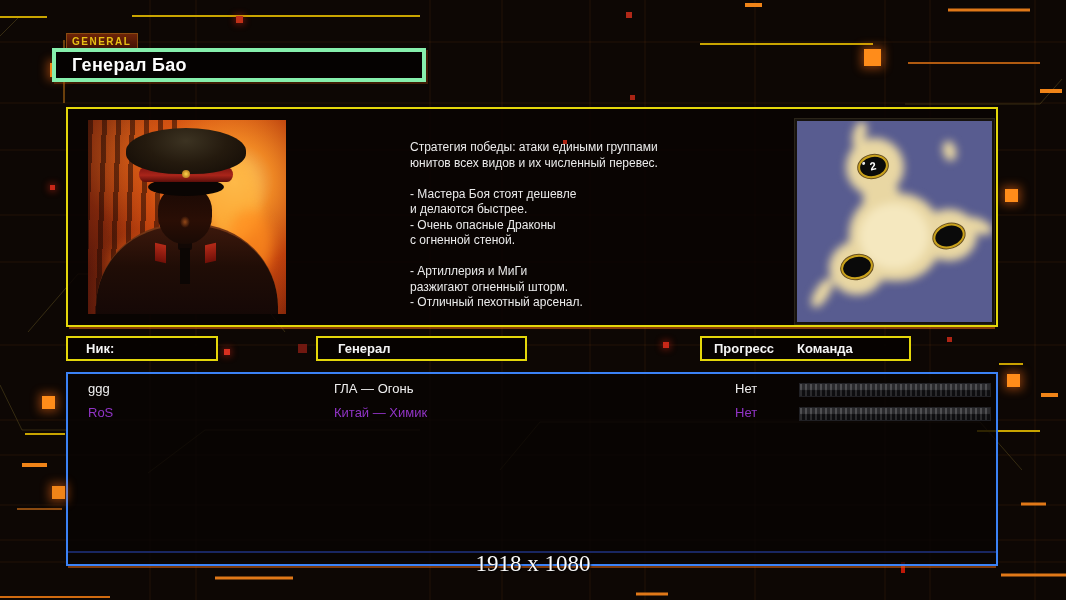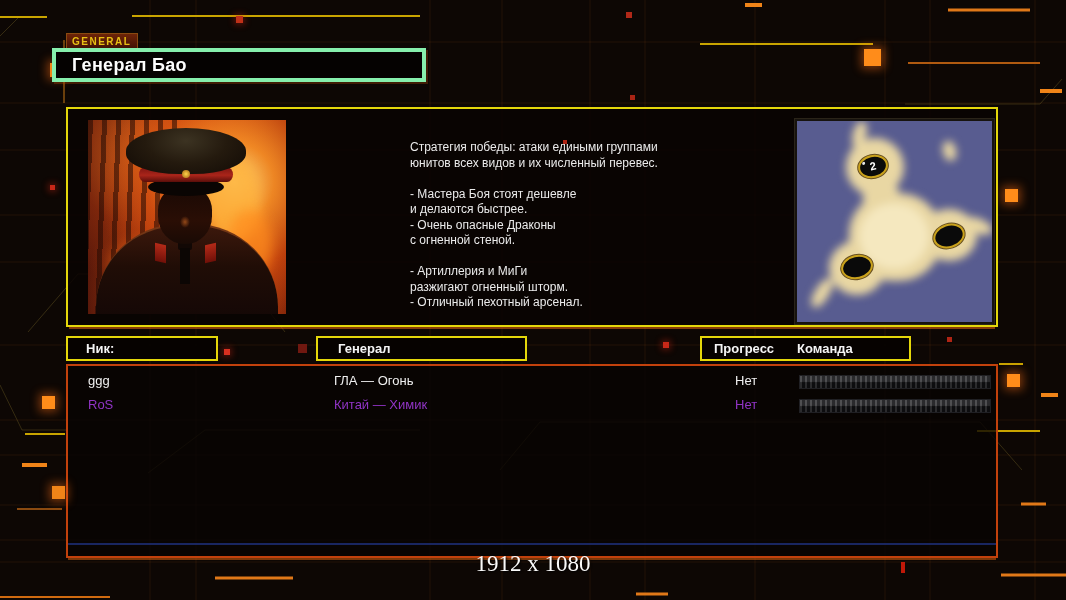--- a/index.html
+++ b/index.html
@@ -84,22 +84,22 @@
 
   
   .hdr{position:absolute;top:336px;z-index:2;height:21px;background:rgba(5,2,0,.92);
       border:2px solid #e4d70a;color:#f4f4f4;font-size:13px;font-weight:bold;}
   .hdr span{position:absolute;top:0;line-height:21px;}
   .hdr-nick{left:66px;width:148px;} .hdr-nick span{left:18px;}
   .hdr-general{left:316px;width:207px;} .hdr-general span{left:20px;}
   .hdr-team{left:700px;width:207px;} .hdr-team .l1{left:12px;} .hdr-team .l2{left:95px;}
 
   
-  .player-panel{position:absolute;left:66px;top:364px;z-index:2;width:928px;height:190px;
-      background:rgba(8,4,2,.8);border:2px solid #c2410c;
+  .player-panel{position:absolute;left:66px;top:372px;z-index:2;width:928px;height:190px;
+      background:rgba(8,4,2,.8);border:2px solid #3b82f6;
       box-shadow:0 4px 0 -2px rgba(215,95,15,.55);}
   .player-row{position:relative;height:24px;font-size:13px;}
   #player-rows{position:absolute;left:0;top:3px;width:100%;}
   .cell{position:absolute;line-height:24px;}
   .c-nick{left:20px;} .c-general{left:266px;} .c-team{left:667px;}
   .pbar{position:absolute;left:731px;top:6px;width:190px;height:12px;border:1px solid #202024;
       background-color:#0b0b0d;background-image:
       linear-gradient(180deg,rgba(255,255,255,.10) 0 45%,rgba(0,0,0,.28) 55% 100%),
       repeating-linear-gradient(90deg,#3b3b3e 0px,#3b3b3e 2px,#121215 2px,#121215 5px);}
   .pfill{height:100%;background:#c8a400;}
@@ -271,14 +271,14 @@
           <span class="cell c-general">Китай — Химик</span>
           <span class="cell c-team">Нет</span>
           <div class="pbar">
             <div class="pfill" style="width: 0%;"></div>
           </div>
         </div>
       </div>
     <div class="blue-line"></div>
   </div>
 
-  <div class="resolution">1912 x 1080</div>
+  <div class="resolution">1918 x 1080</div>
 </div>
 
 </body></html>

